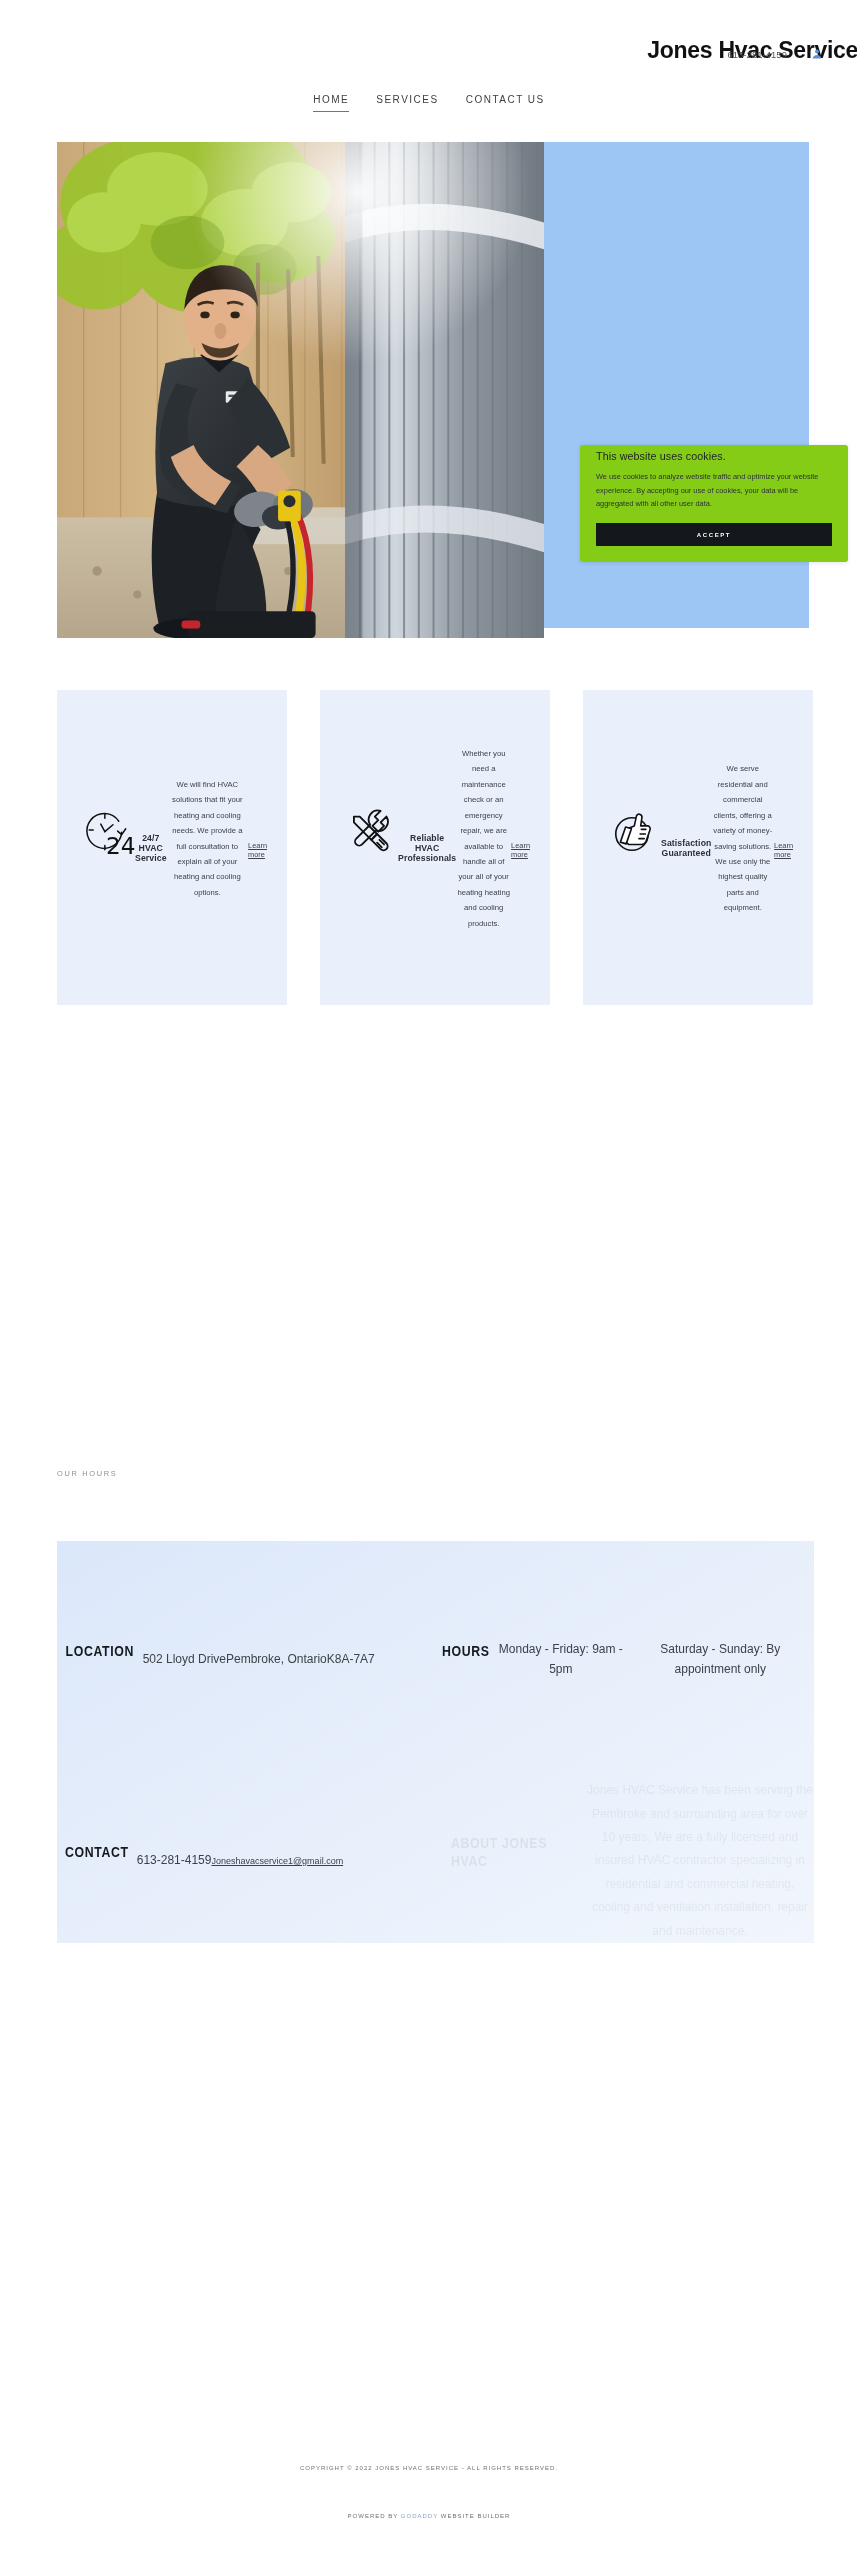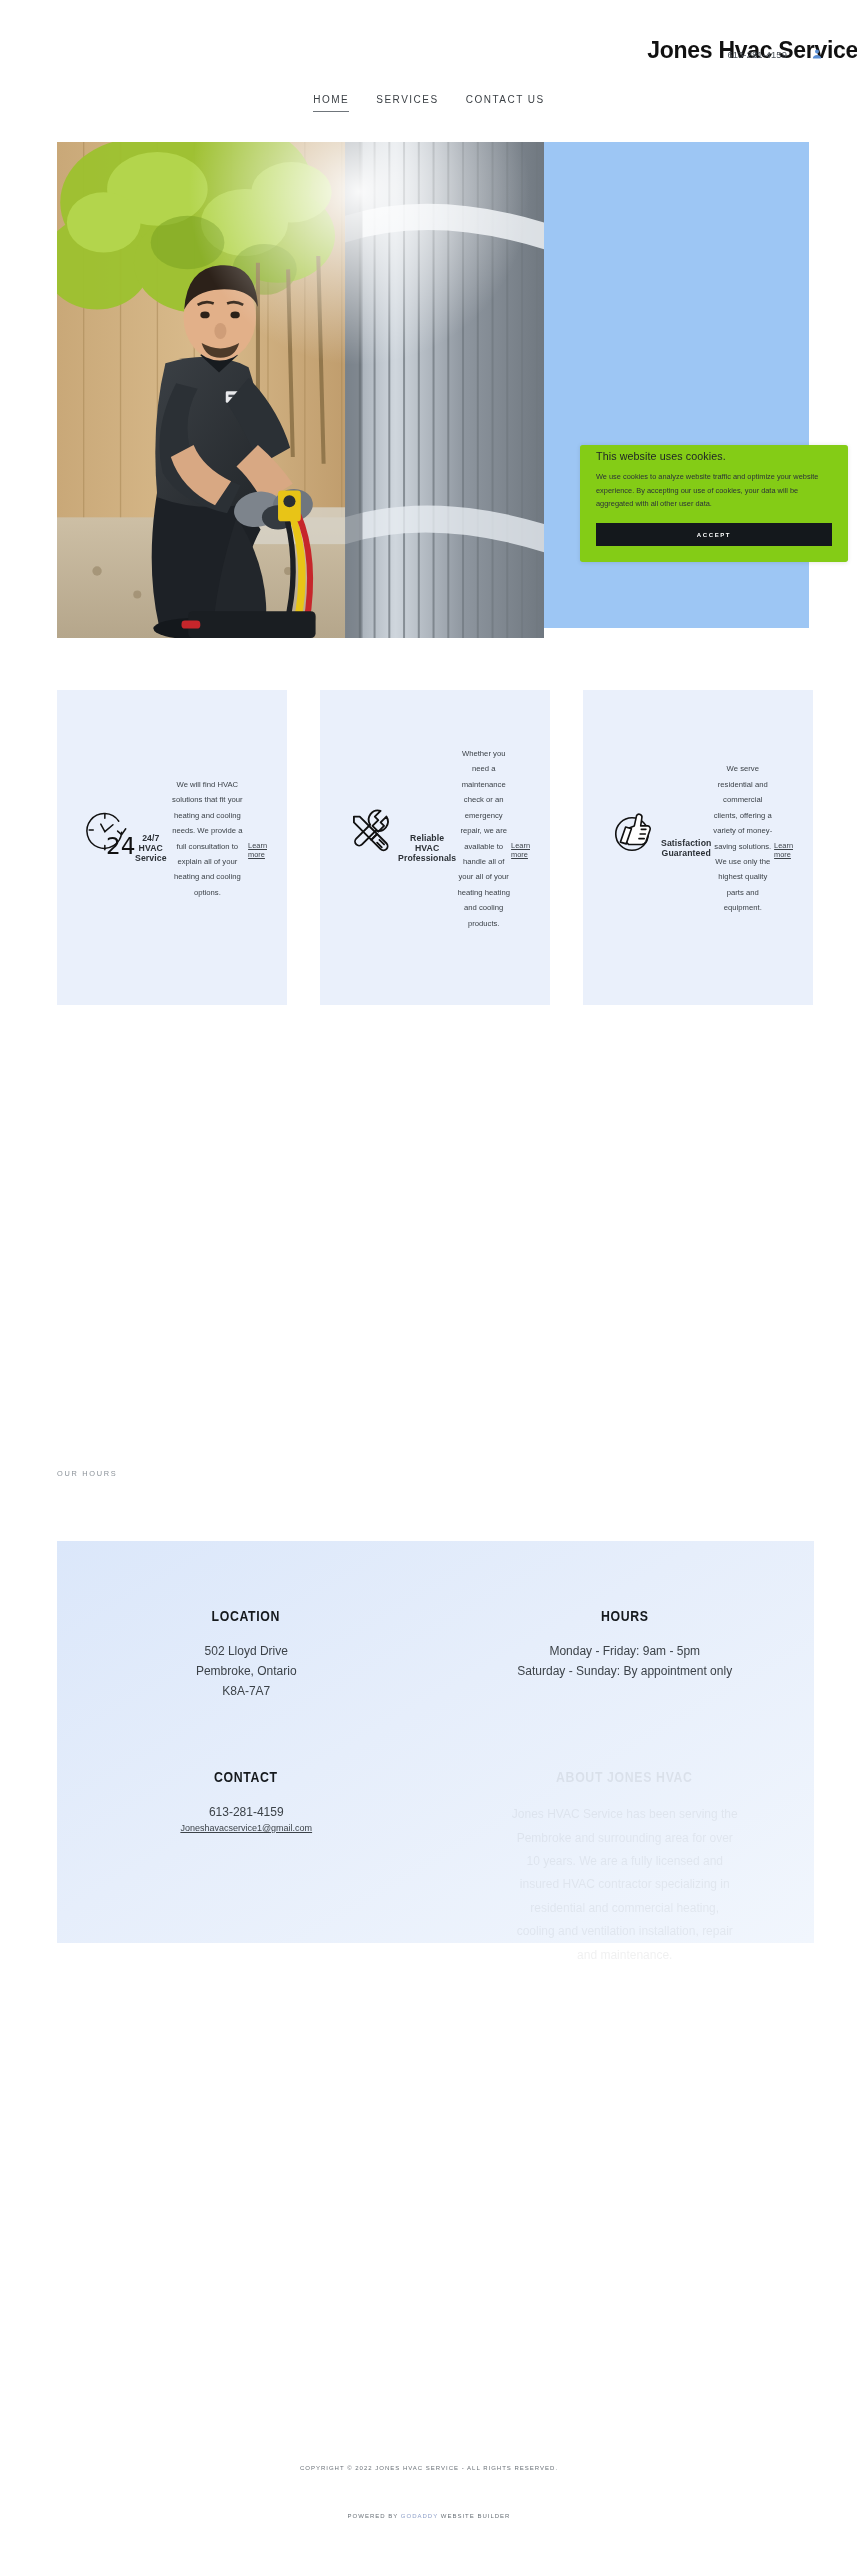--- a/index.html
+++ b/index.html
@@ -80,21 +80,21 @@
 
   
   .info-panel{
     position:absolute;left:57px;top:1541px;width:757px;height:402px;
     background:linear-gradient(150deg,#dbe7fa 0%,#e6eefb 45%,#f1f6fd 100%);
   }
   .info-grid{
     position:absolute;left:0;top:0;width:757px;height:402px;
     display:grid;grid-template-columns:1fr 1fr;grid-template-rows:1fr 1fr;
   }
-  .info-cell{display:flex;flex-direction:column;align-items:center;padding-top:66px;box-sizing:border-box;}
+  .info-cell{display:flex;flex-direction:row;align-items:center;padding-top:42px;box-sizing:border-box;}
   .info-head{
     font-family:"Liberation Sans", sans-serif;
     font-weight:bold;font-size:15.4px;letter-spacing:0.8px;color:#15191d;
     margin:0 0 17.4px 0;transform:scaleX(.80);transform-origin:center;
   }
   .info-line{font-size:12px;line-height:1.65;color:#3c4248;text-align:center;}
   .info-link{font-size:9px;color:#3c4248;}
   .info-cell.faded{opacity:.075;}
   .info-cell.faded .info-line{line-height:1.95;max-width:228px;}
 

